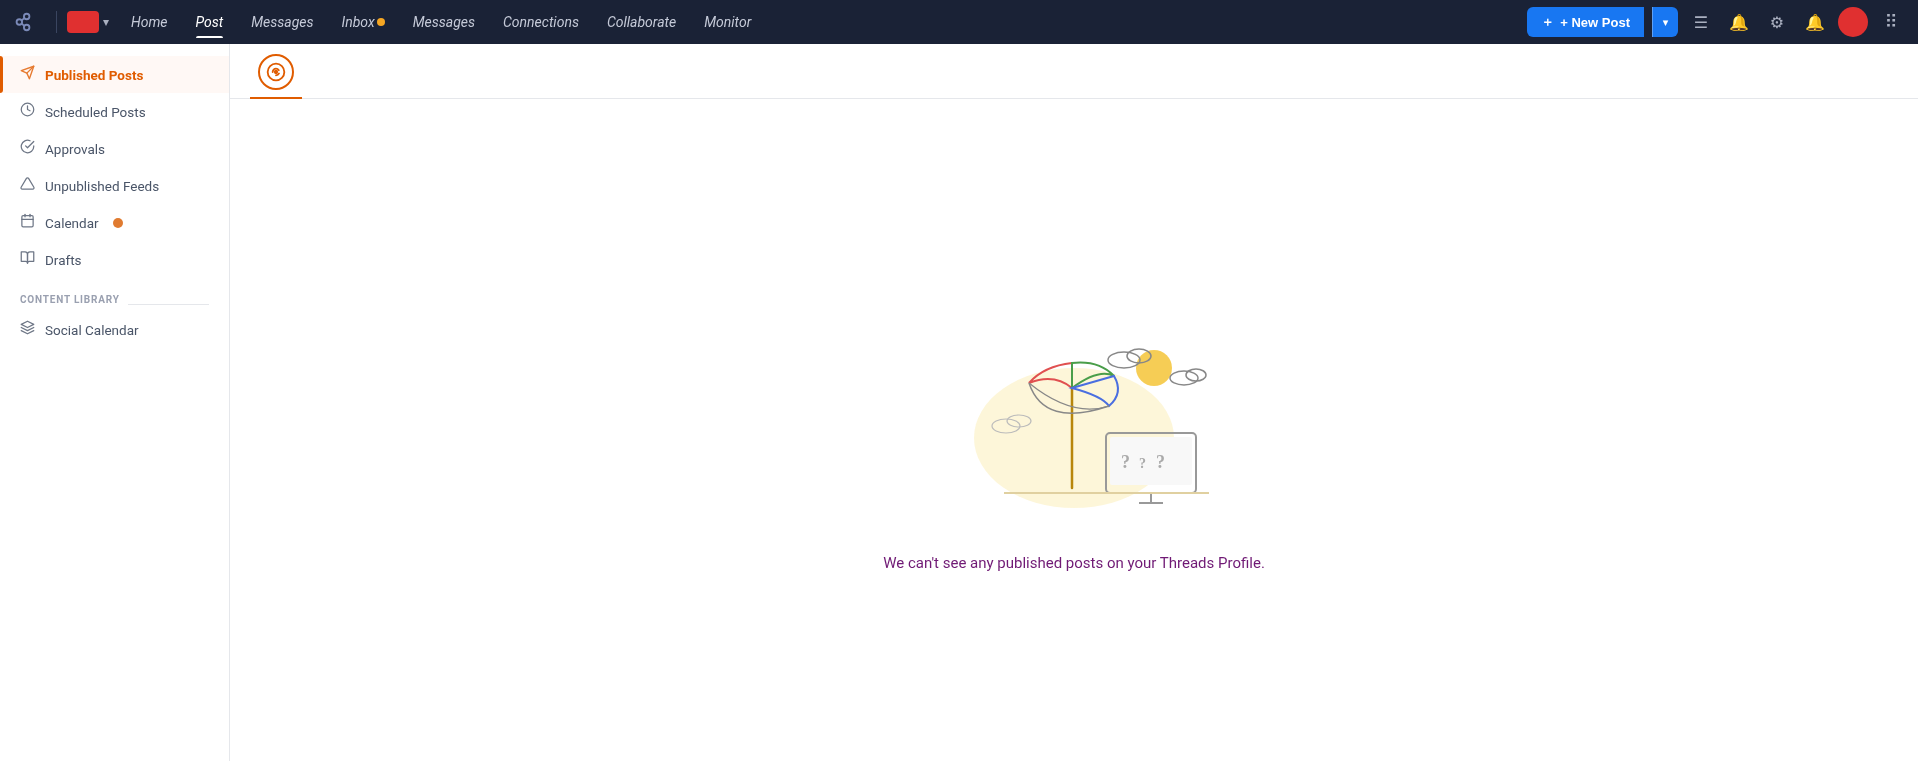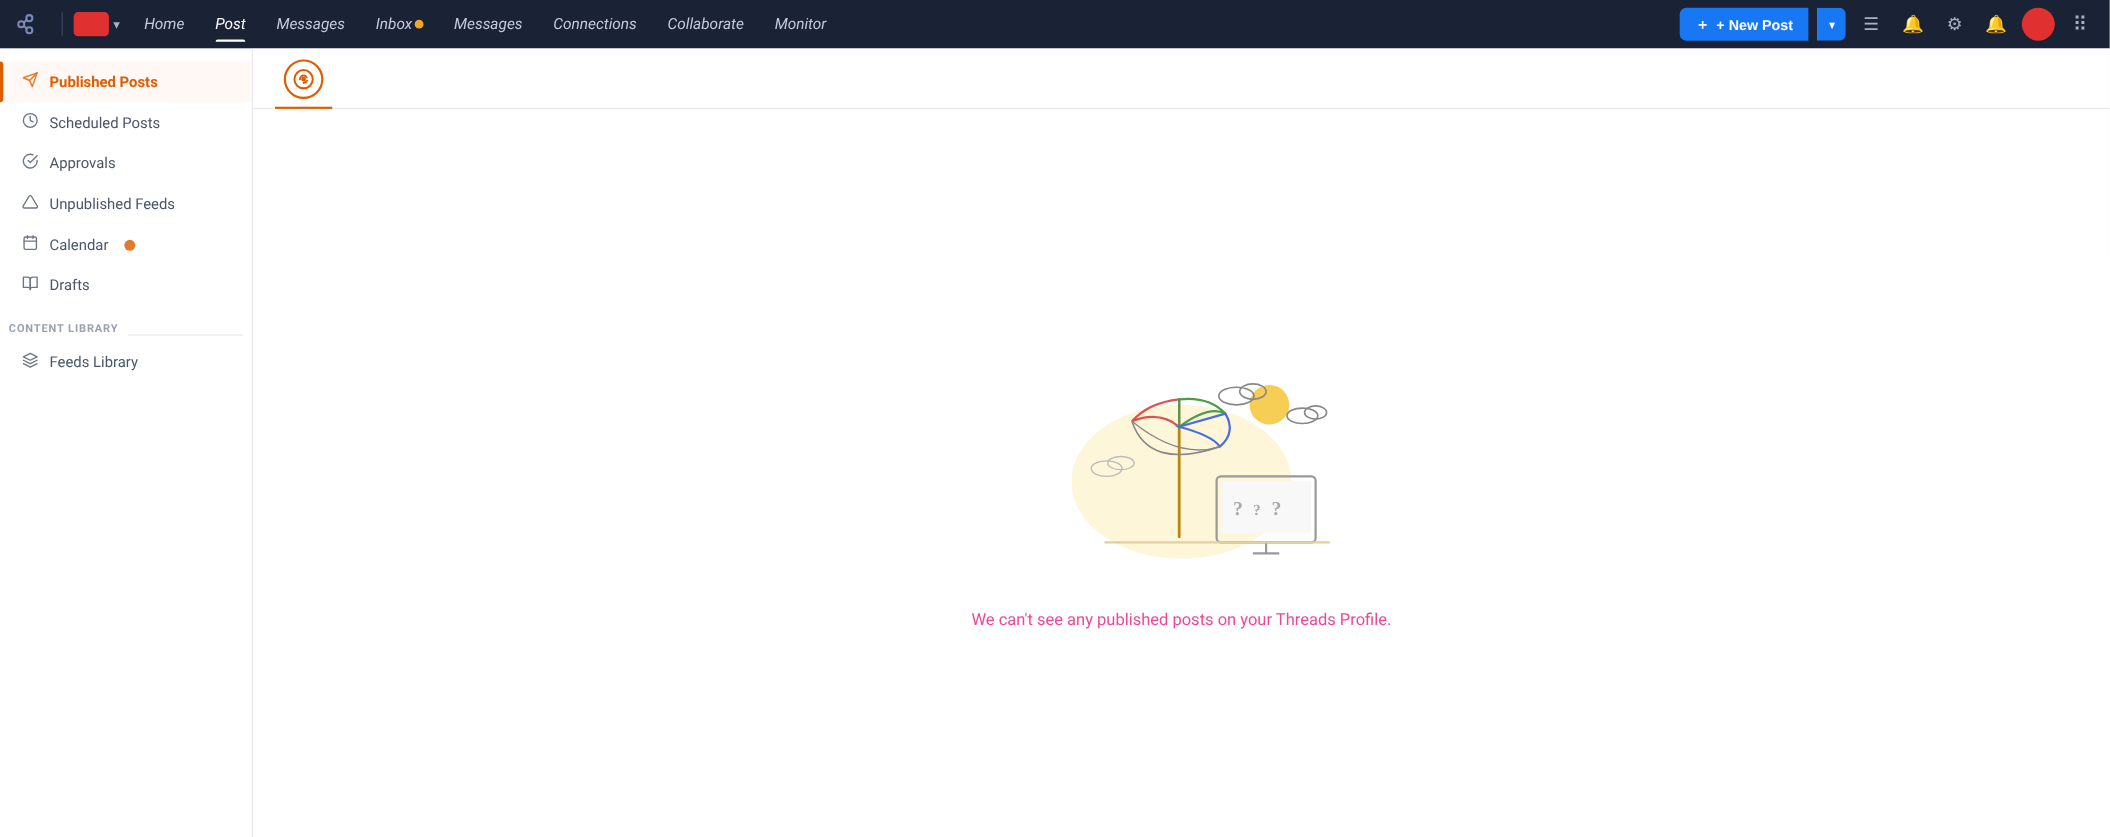--- a/index.html
+++ b/index.html
@@ -114,21 +114,21 @@
       width: 3px;
       background: #e05c00;
       border-radius: 0 3px 3px 0;
     }
     .sidebar-icon { font-size: 15px; opacity: 0.8; flex-shrink: 0; }
     .sidebar-badge {
       width: 10px; height: 10px; background: #e07b30; border-radius: 50%; margin-left: 4px; flex-shrink: 0;
     }
     .sidebar-section-label {
       font-size: 10px; font-weight: 700; color: #9aa0b0; text-transform: uppercase; letter-spacing: 0.08em;
-      padding: 16px 8px 6px;
+      padding: 16px 20px 6px;
       display: flex; align-items: flex-end; gap: 8px;
     }
     .sidebar-section-label::after {
       content: ''; flex: 1; height: 1px; background: #e5e7eb;
     }
 
     
     .content-area {
       flex: 1; display: flex; flex-direction: column; overflow: hidden; background: #fff;
     }
@@ -160,21 +160,21 @@
     .tab-icon-circle.active { border-color: #e05c00; color: #e05c00; }
 
     
     .empty-state {
       flex: 1; display: flex; flex-direction: column; align-items: center; justify-content: center; padding: 40px 20px;
     }
     .empty-state-illustration {
       margin-bottom: 30px;
     }
     .empty-state-text {
-      font-size: 15px; color: #ec4899; text-align: center; margin-top: 12px;
+      font-size: 15px; color: #701a75; text-align: center; margin-top: 12px;
     }
 
     
     .illustration-svg { width: 300px; height: 220px; }
   </style>
 </head>
 <body>
 
 <nav class="topnav">
   <div class="topnav-logo">
@@ -281,21 +281,21 @@
     </div>
 
     <div class="sidebar-item">
       <span class="sidebar-icon">
         <svg width="15" height="15" viewBox="0 0 24 24" fill="none" stroke="#4a5568" stroke-width="2" stroke-linecap="round" stroke-linejoin="round">
             <polygon points="12 2 2 7 12 12 22 7 12 2"></polygon>
             <polyline points="2 17 12 22 22 17"></polyline>
             <polyline points="2 12 12 17 22 12"></polyline>
           </svg>
       </span>
-      <span>Feeds Library</span>
+      <span>Social Calendar</span>
     </div>
   </aside>
 
   <div class="content-area">
 
     <div class="tab-bar">
       <div class="tab-item active">
         <div class="tab-icon-circle active">
           <svg width="20" height="20" viewBox="0 0 24 24" fill="none" stroke="#e05c00" stroke-width="2.2" stroke-linecap="round" stroke-linejoin="round">
             <path d="M12 2C6.48 2 2 6.48 2 12s4.48 10 10 10 10-4.48 10-10S17.52 2 12 2z"></path>

